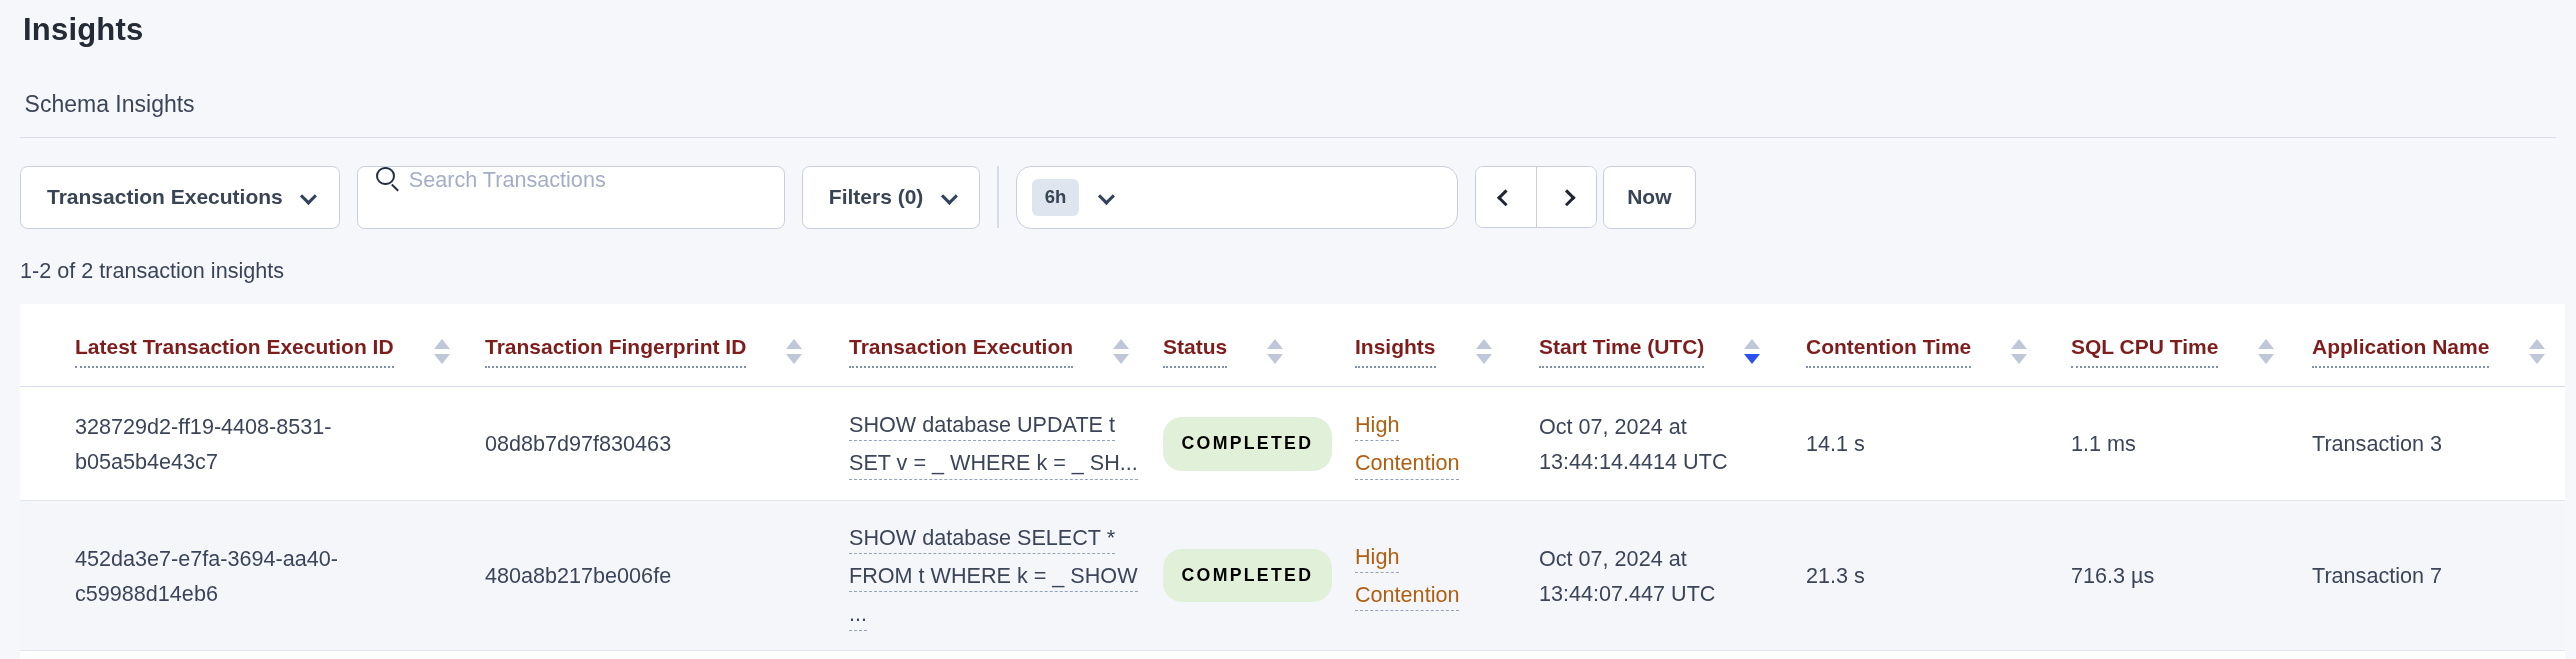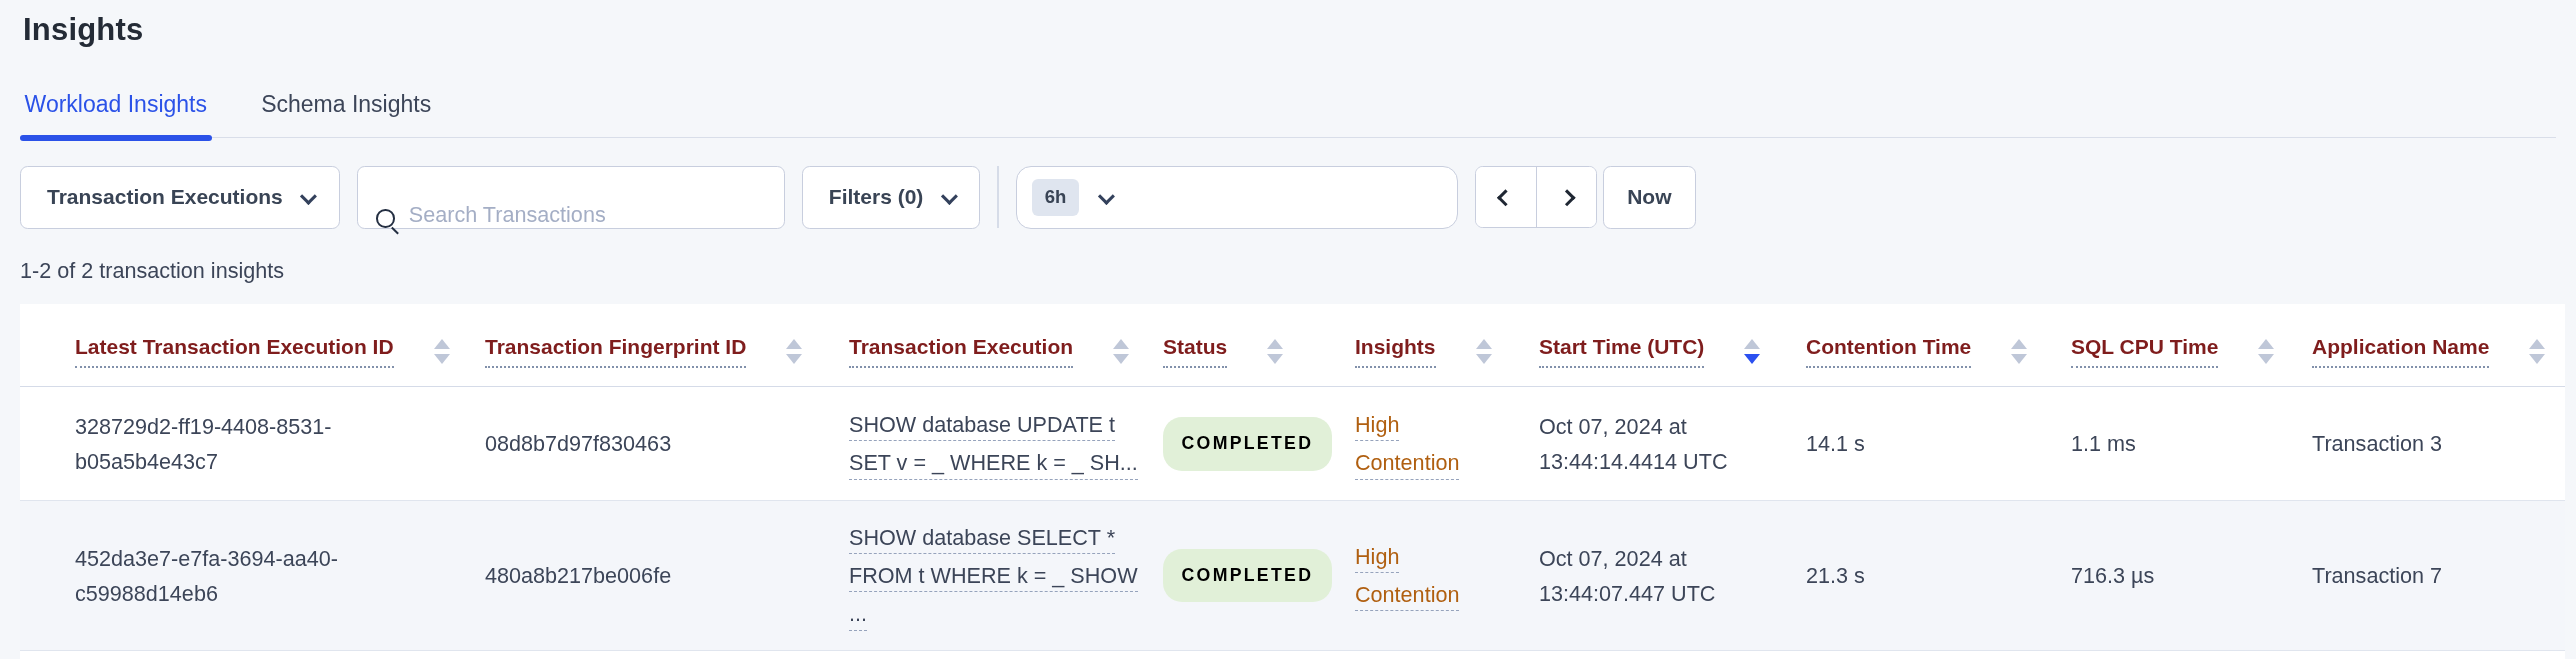--- a/index.html
+++ b/index.html
@@ -61,21 +61,21 @@
     font-size:21px;
     color:#394455;
     cursor:pointer;
   }
   .btn-dropdown { padding:0 26px; font-weight:700; gap:18.5px; }
   .search-box {
     width:428px; height:63px;
     background:#fff;
     border:1.5px solid #c8cede;
     border-radius:7.7px;
-    display:flex; align-items:flex-end;
+    display:flex; align-items:flex-start;
     padding:0 18.5px;
     gap:14px;
   }
   .search-box input {
     border:none; outline:none;
     flex:1;
     font-size:21.6px;
     font-family:"Liberation Sans", sans-serif;
     color:#394455;
     background:transparent;
@@ -236,21 +236,20 @@
     border-radius:19px;
     white-space:nowrap;
   }
 </style>
 </head>
 <body>
 
 <h1 class="page-title">Insights</h1>
 
 <div class="tabbar">
-  <div class="tab active">Workload Insights</div>
   <div class="tab">Schema Insights</div>
 </div>
 
 <div class="toolbar">
   <div class="btn btn-dropdown">
     <span>Transaction Executions</span>
     <span class="chev"></span>
   </div>
 
   <div class="search-box">

